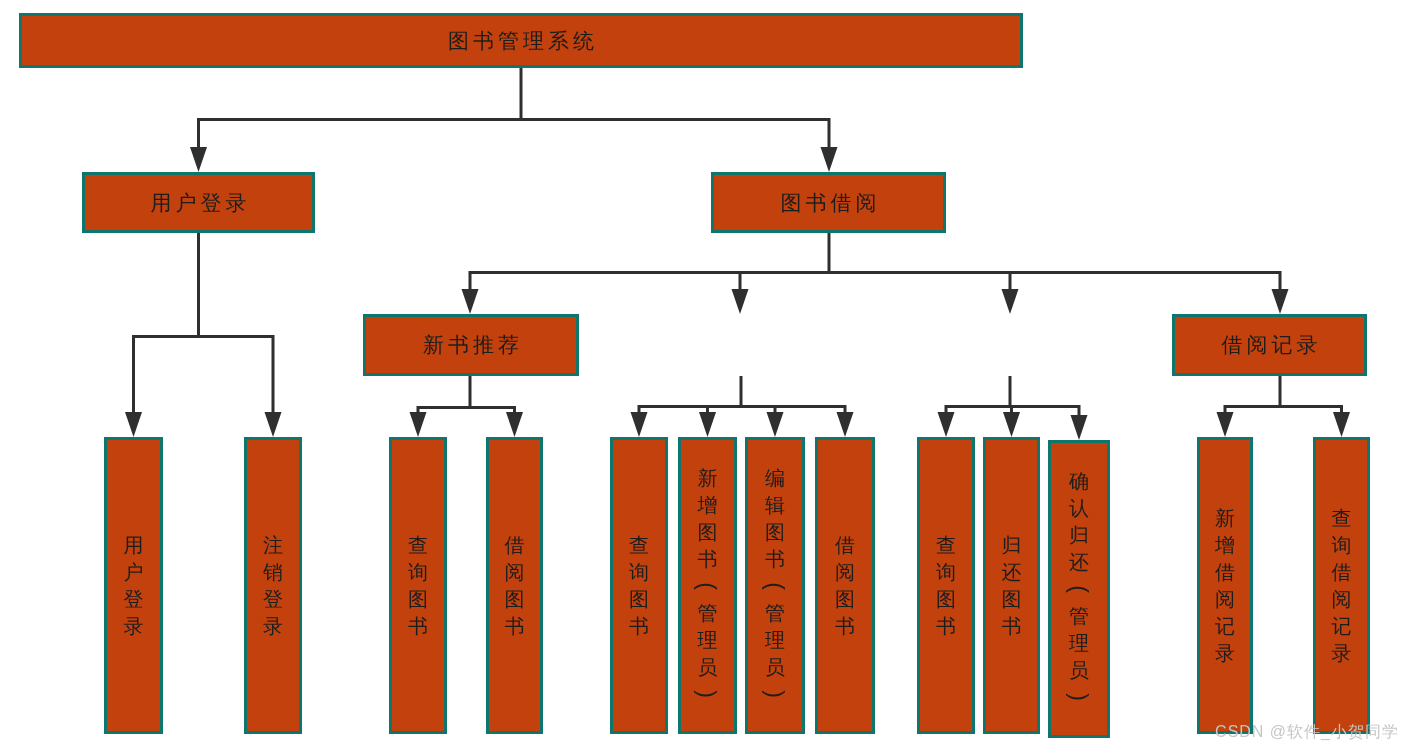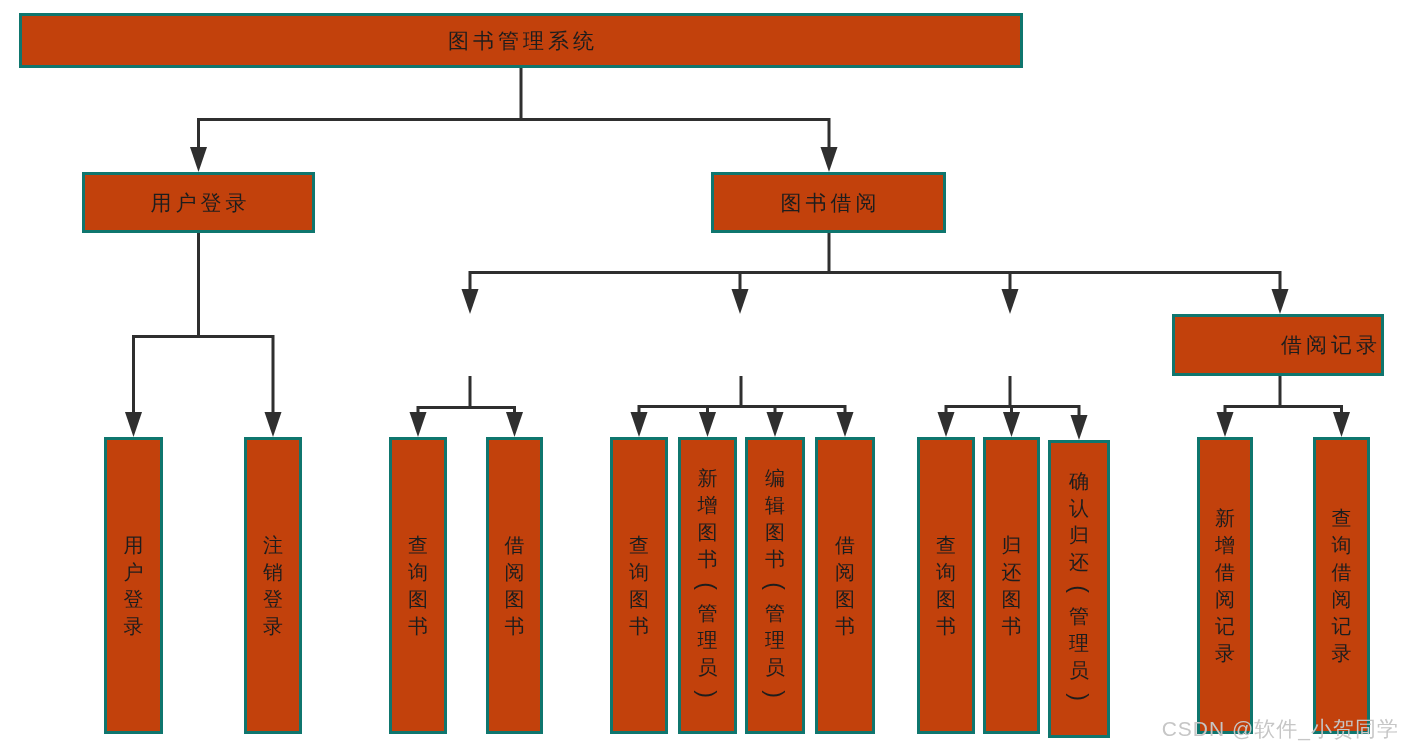--- a/index.html
+++ b/index.html
@@ -18,37 +18,37 @@
   .vnode { flex-direction:column; gap:7px; font-size:20px; }
   .vnode span { display:block; line-height:1; }
   .vnode .rot { transform:rotate(90deg) scale(1.15); }
   
   #n-root          { left:19px;   top:13px;  width:1004px; height:55px; }
   #n-user-login    { left:82px;   top:172px; width:233px;  height:61px;text-align:right; }
   #n-book-mgmt     { left:711px;  top:172px; width:235px;  height:61px; }
   #n-new-book      { left:363px;  top:314px; width:216px;  height:62px; }
   #n-book-borrow   { left:634px;  top:314px; width:214px;  height:62px; }
   #n-current-borrow{ left:903px;  top:314px; width:214px;  height:62px; }
-  #n-borrow-records{ left:1172px; top:314px; width:212px;  height:62px;justify-content:flex-end; }
+  #n-borrow-records{ left:1172px; top:314px; width:195px;  height:62px; }
   #n-a1 { left:104px;  top:437px; width:59px; height:297px; }
   #n-a2 { left:244px;  top:437px; width:58px; height:297px; }
   #n-b1 { left:389px;  top:437px; width:58px; height:297px; }
   #n-b2 { left:486px;  top:437px; width:57px; height:297px; }
   #n-c1 { left:610px;  top:437px; width:58px; height:297px; }
   #n-c2 { left:678px;  top:437px; width:59px; height:297px; }
   #n-c3 { left:745px;  top:437px; width:60px; height:297px; }
   #n-c4 { left:815px;  top:437px; width:60px; height:297px; }
   #n-d1 { left:917px;  top:437px; width:58px; height:297px; }
   #n-d2 { left:983px;  top:437px; width:57px; height:297px; }
   #n-d3 { left:1048px; top:440px; width:62px; height:298px; }
   #n-e1 { left:1197px; top:437px; width:56px; height:297px; }
   #n-e2 { left:1313px; top:437px; width:57px; height:297px; }
   .watermark {
     position:absolute; right:6px; bottom:4px; z-index:5;
-    font-size:21px; color:#c6c6c6; letter-spacing:1px; white-space:nowrap;
+    font-size:16px; color:#c6c6c6; letter-spacing:1px; white-space:nowrap;
   }
 </style>
 </head>
 <body>
 
 <div class="canvas">
 
   <svg class="wires" viewBox="0 0 1405 747">
     <g stroke="#2f2f2f" stroke-width="3" fill="none">
 
@@ -105,20 +105,23 @@
     <span>图书管理系统</span>
   </div>
 
   <div class="node hnode" id="n-user-login">
     <span>用户登录</span>
   </div>
   <div class="node hnode" id="n-book-mgmt">
     <span>图书借阅</span>
   </div>
 
+  <div class="node hnode" id="n-new-book">
+    <span>新书推荐</span>
+  </div>
   <div class="node hnode" id="n-borrow-records">
     <span>借阅记录</span>
   </div>
 
   <div class="node vnode" id="n-a1">
       <span>用</span>
       <span>户</span>
       <span>登</span>
       <span>录</span>
     </div>

